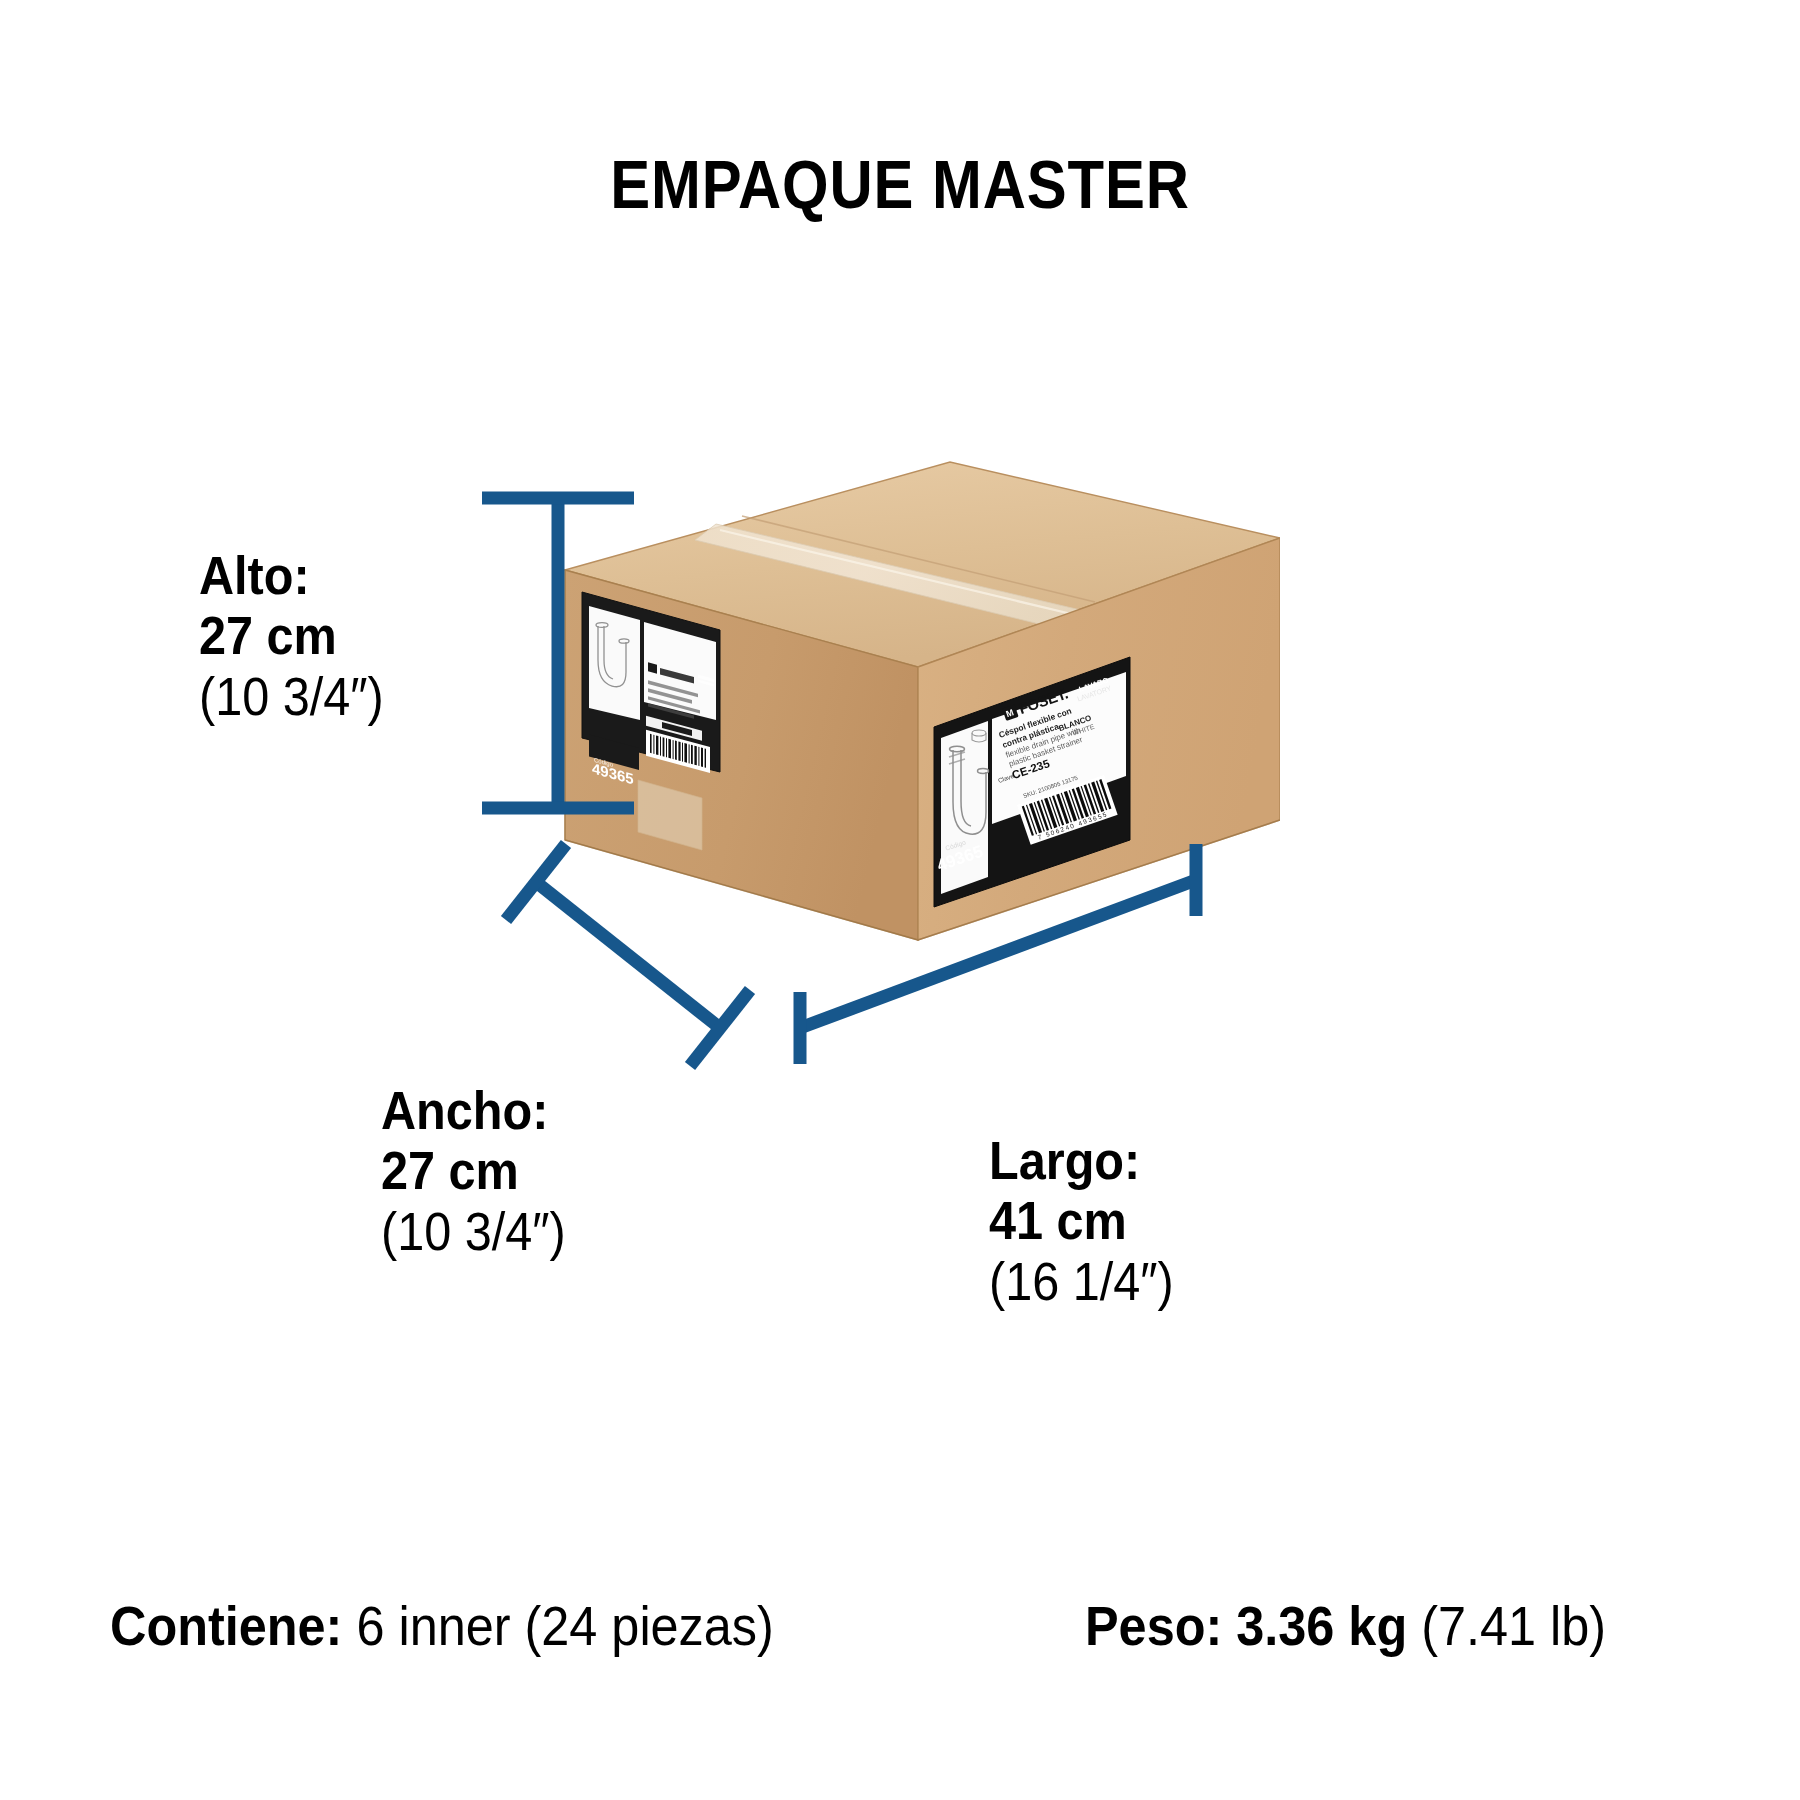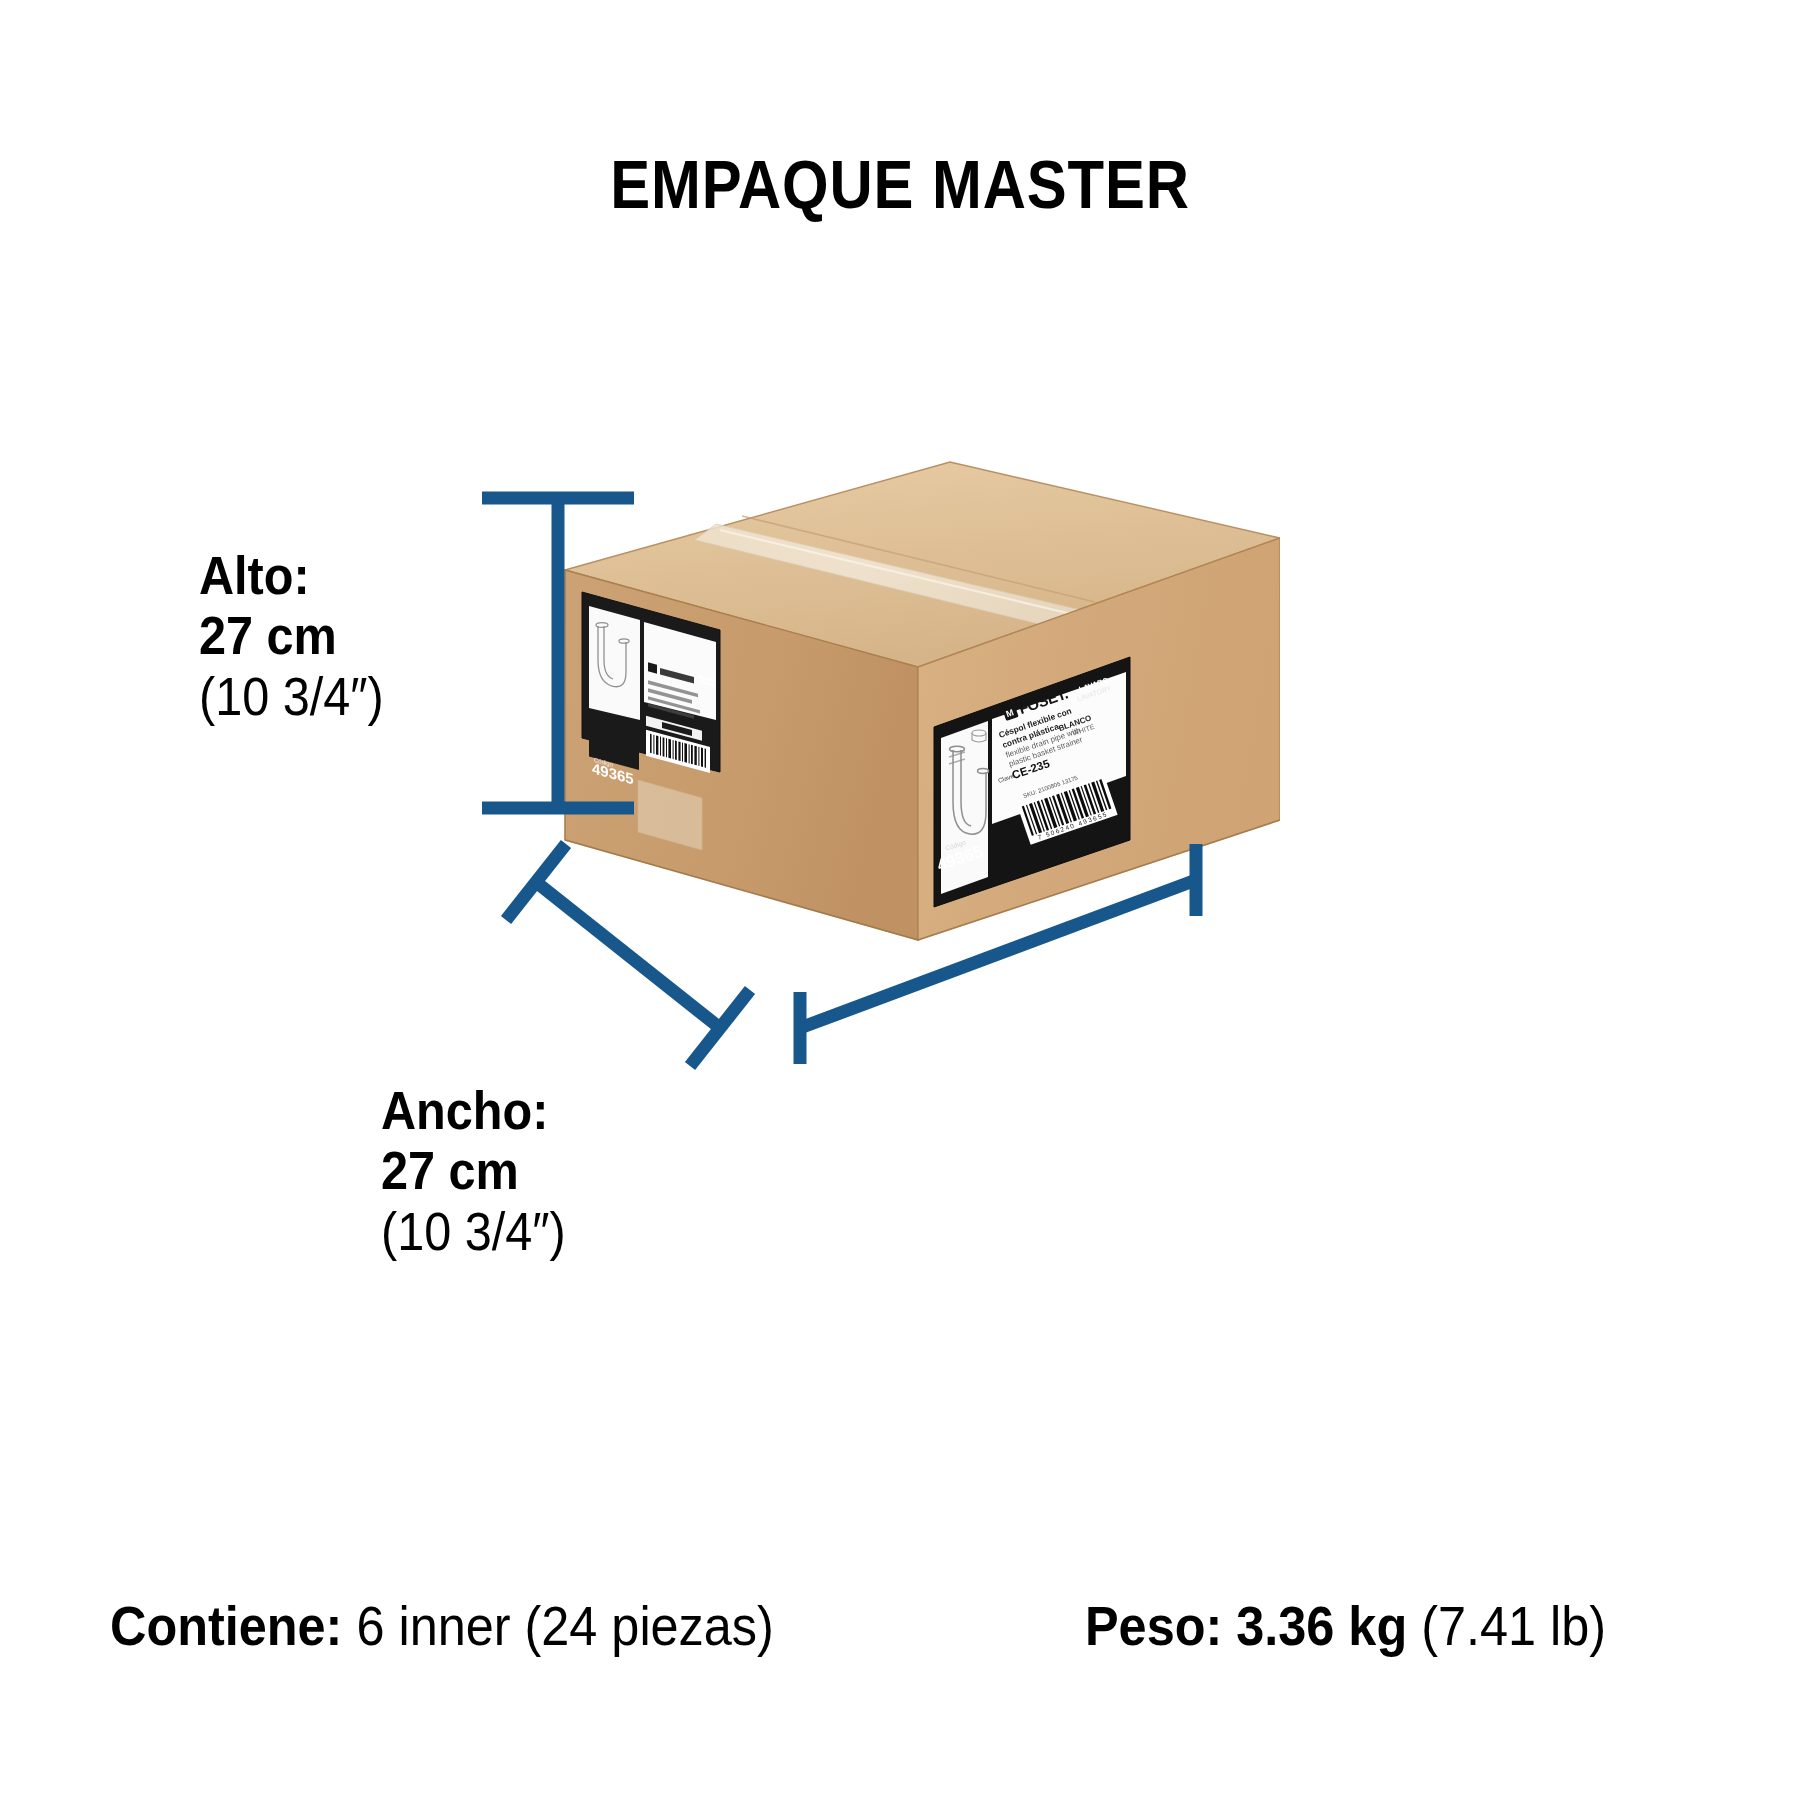--- a/index.html
+++ b/index.html
@@ -332,20 +332,25 @@
     <span class="dim-metric">27 cm</span>
     <span class="dim-imperial">(10 3/4″)</span>
   </div>
 
   <div class="dim-block" id="dim-ancho">
     <span class="dim-name">Ancho:</span>
     <span class="dim-metric">27 cm</span>
     <span class="dim-imperial">(10 3/4″)</span>
   </div>
 
+  <div class="dim-block" id="dim-largo">
+    <span class="dim-name">Largo:</span>
+    <span class="dim-metric">41 cm</span>
+    <span class="dim-imperial">(16 1/4″)</span>
+  </div>
 
   <div class="footer">
     <div class="footer-item" id="footer-contiene">
       <span class="strong">Contiene:</span>
       <span class="light"> 6 inner (24 piezas)</span>
     </div>
     <div class="footer-item" id="footer-peso">
       <span class="strong">Peso: 3.36 kg</span>
       <span class="light"> (7.41 lb)</span>
     </div>

